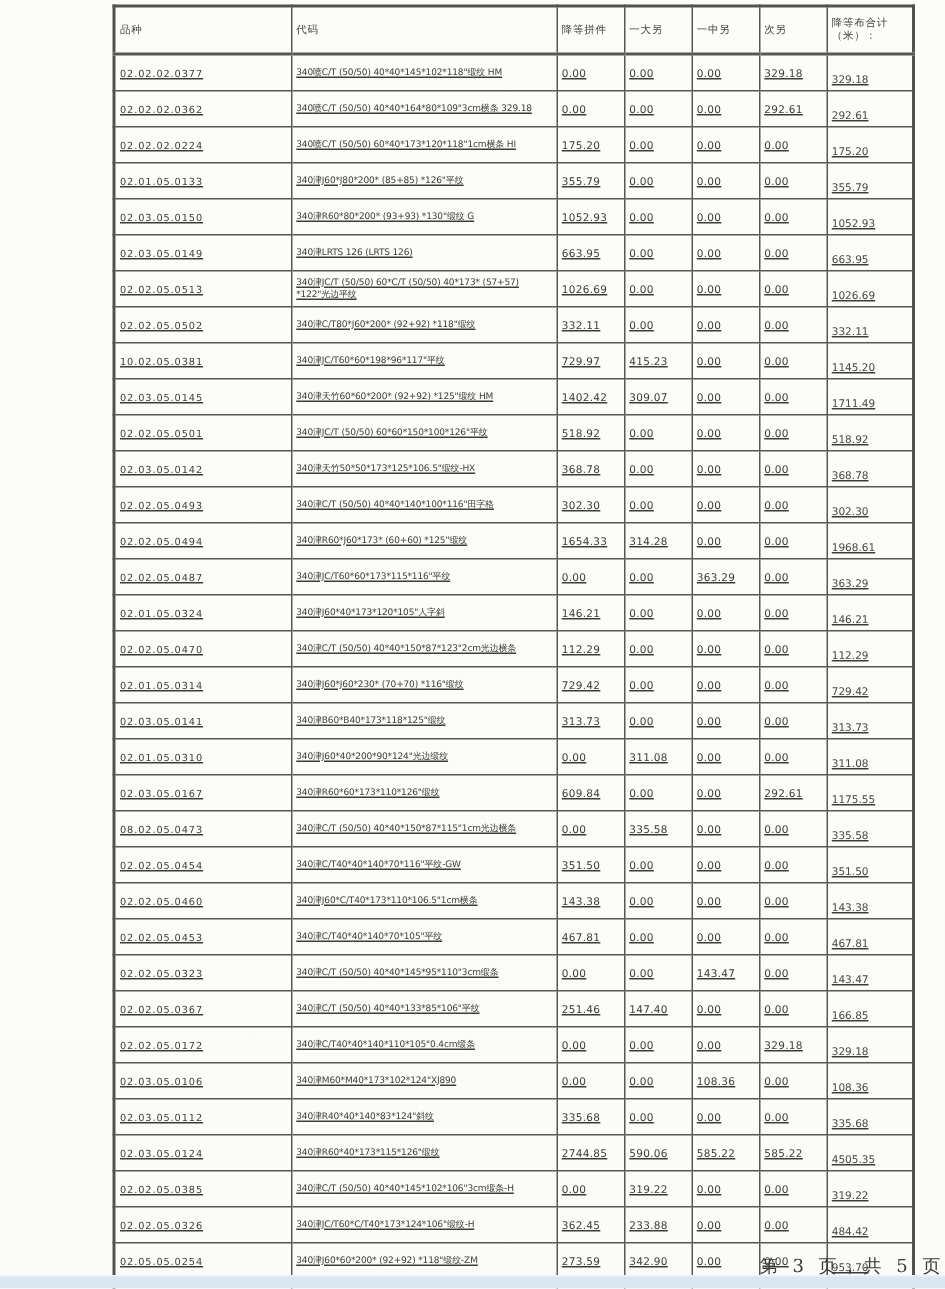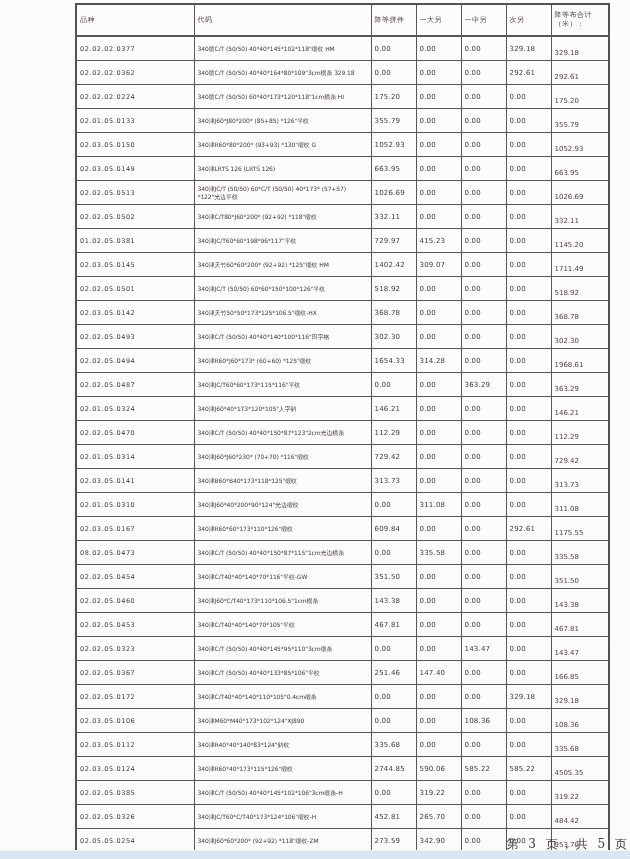--- a/index.html
+++ b/index.html
@@ -28,21 +28,21 @@
   }
   tbody td{height:19px;}
   col.c-code{width:118px;}
   col.c-desc{width:177px;}
   col.c-num{width:45px;}
   col.c-total{width:58px;}
   td.code{font-size:6.5px;letter-spacing:0.6px;white-space:nowrap;}
   td.desc{font-size:6px;line-height:8px;letter-spacing:-0.1px;}
   td.num{font-size:7px;white-space:nowrap;letter-spacing:0.2px;}
   td.total{font-size:7px;white-space:nowrap;vertical-align:bottom;padding-bottom:3px;color:#4a4742;}
-  tbody tr{border-top:1.5px solid #5a5752;}
+  tbody tr{border-top:1.5px solid #5a5752;text-decoration:underline;}
   .footer{
     position:absolute;left:0;top:836px;width:630px;text-align:right;
     font-size:12px;letter-spacing:3px;color:#3a3733;
     font-family:"DejaVu Serif","DejaVu Sans",serif;
   }
   .bottom-strip{
     position:absolute;left:0;bottom:0;width:630px;height:8px;
     background:#d9e7f3;border-top:1px solid #eef3f8;
   }
 </style>
@@ -139,21 +139,21 @@
         <tr>
           <td class="code">02.02.05.0502</td>
           <td class="desc">340津C/T80*J60*200* (92+92) *118"缎纹</td>
           <td class="num">332.11</td>
           <td class="num">0.00</td>
           <td class="num">0.00</td>
           <td class="num">0.00</td>
           <td class="total">332.11</td>
         </tr>
         <tr>
-          <td class="code">01.02.05.0381</td>
+          <td class="code">10.02.05.0381</td>
           <td class="desc">340津JC/T60*60*198*96*117"平纹</td>
           <td class="num">729.97</td>
           <td class="num">415.23</td>
           <td class="num">0.00</td>
           <td class="num">0.00</td>
           <td class="total">1145.20</td>
         </tr>
         <tr>
           <td class="code">02.03.05.0145</td>
           <td class="desc">340津天竹60*60*200* (92+92) *125"缎纹 HM</td>
@@ -357,22 +357,22 @@
           <td class="desc">340津C/T (50/50) 40*40*145*102*106"3cm缎条-H</td>
           <td class="num">0.00</td>
           <td class="num">319.22</td>
           <td class="num">0.00</td>
           <td class="num">0.00</td>
           <td class="total">319.22</td>
         </tr>
         <tr>
           <td class="code">02.02.05.0326</td>
           <td class="desc">340津JC/T60*C/T40*173*124*106"缎纹-H</td>
-          <td class="num">452.81</td>
-          <td class="num">265.70</td>
+          <td class="num">362.45</td>
+          <td class="num">233.88</td>
           <td class="num">0.00</td>
           <td class="num">0.00</td>
           <td class="total">484.42</td>
         </tr>
         <tr>
           <td class="code">02.05.05.0254</td>
           <td class="desc">340津J60*60*200* (92+92) *118"缎纹-ZM</td>
           <td class="num">273.59</td>
           <td class="num">342.90</td>
           <td class="num">0.00</td>

